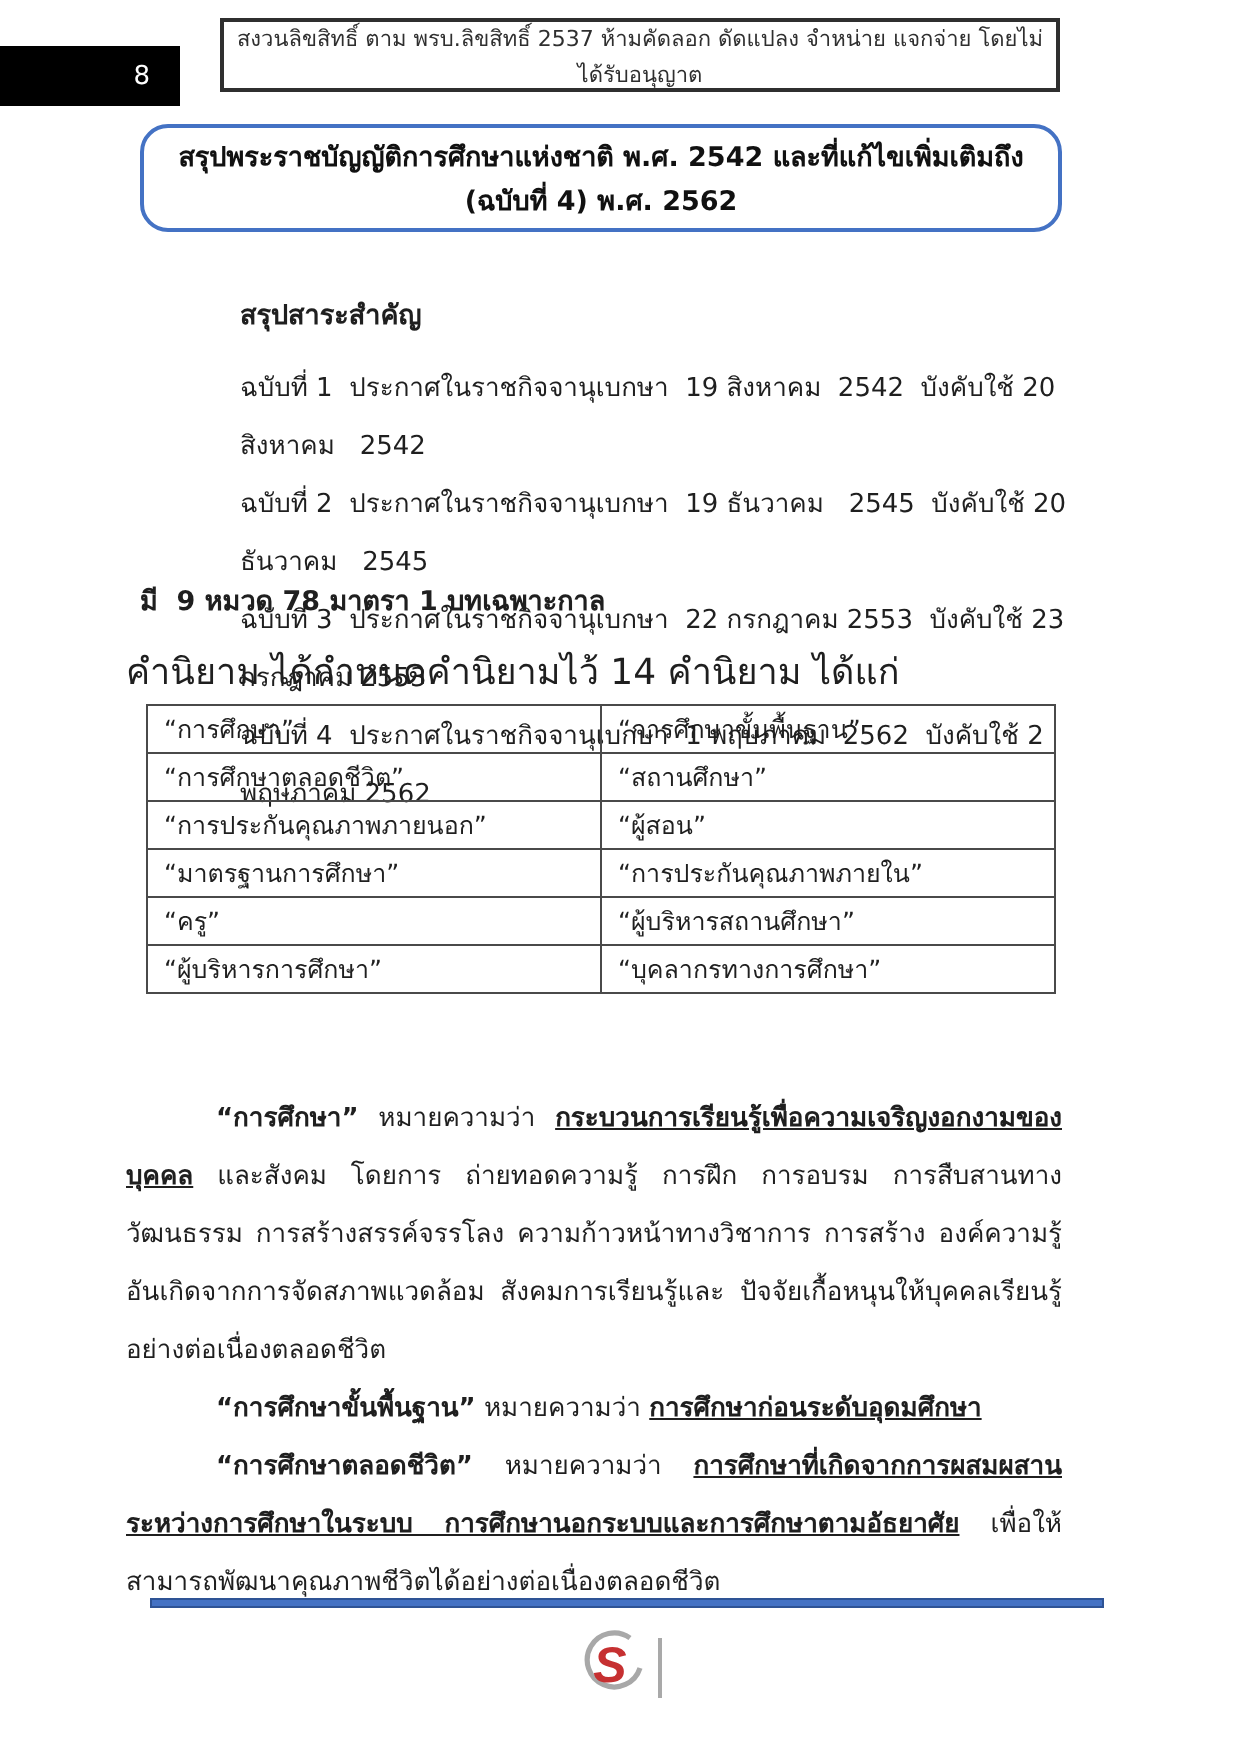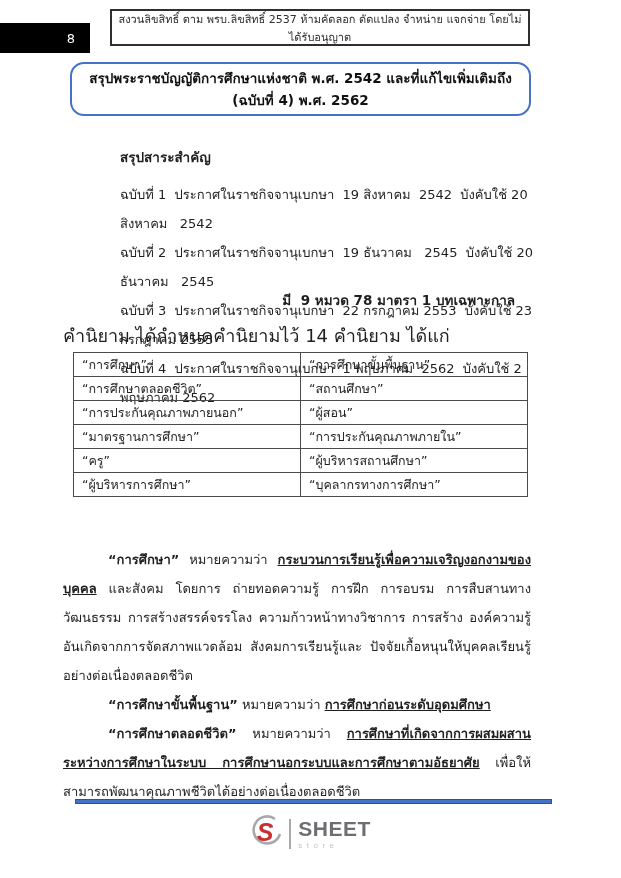--- a/index.html
+++ b/index.html
@@ -28,21 +28,21 @@
   .title-box{
     position:absolute;top:62px;left:70px;width:461px;height:54px;
     border:2.5px solid var(--accent-blue,#4472C4);border-radius:14px;
     display:flex;align-items:center;justify-content:center;
     font-weight:bold;font-size:13.5px;text-align:center;color:#111;padding:0 14px;
   }
   .summary{position:absolute;top:146px;left:120px;right:60px;font-size:13px;}
   .summary-heading{font-weight:bold;font-size:13.5px;margin-bottom:12px;}
   .summary-line{line-height:29px;white-space:pre-wrap;}
   .section-heading{
-    position:absolute;top:289px;left:54px;width:461px;text-align:right;
+    position:absolute;top:289px;left:70px;width:461px;text-align:left;
     font-weight:bold;font-size:13.5px;white-space:pre-wrap;
   }
   .definitions-intro{position:absolute;top:321px;left:63px;font-size:18px;}
   .definitions-table{
     position:absolute;top:352px;left:73px;width:455px;
     border-collapse:collapse;font-size:12.5px;table-layout:fixed;
   }
   .definitions-table td{
     border:1px solid #4a4a4a;height:24px;padding:1px 4px 1px 8px;
     width:50%;vertical-align:middle;
@@ -138,17 +138,13 @@
 <div class="footer-line"></div>
 
 <div class="logo">
   <span>
     <svg width="32" height="34" viewBox="0 0 32 34" aria-hidden="true">
       <path d="M25 4 A 13.5 13.5 0 1 0 30 19" fill="none" stroke="#a8a8a8" stroke-width="2.6"></path>
       <text x="15" y="26" font-size="25" font-weight="bold" font-style="italic" text-anchor="middle" fill="#C63031" font-family="Liberation Sans, sans-serif">S</text>
     </svg>
   </span>
   <span class="logo-divider"></span>
-  <span class="logo-text">
-    <span class="logo-name">SHEET</span>
-    <span class="logo-sub">store</span>
-  </span>
 </div>
 
 </body></html>

